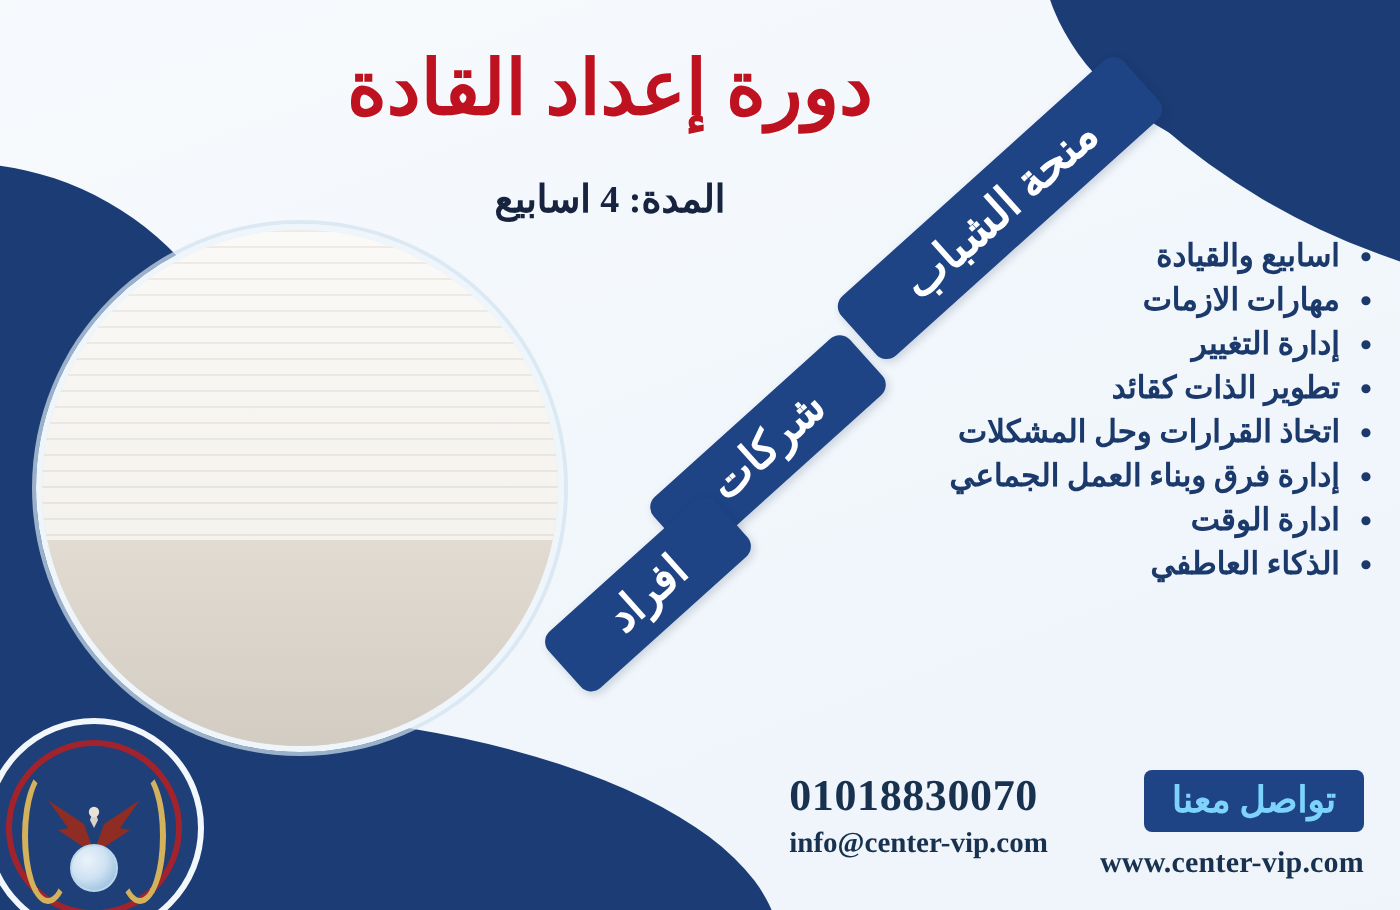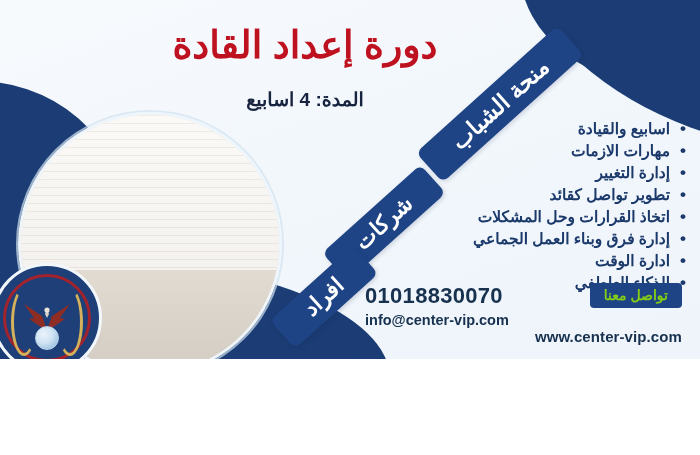--- a/index.html
+++ b/index.html
@@ -3,24 +3,24 @@
 <meta charset="utf-8">
 <style>
   html, body {
     margin: 0;
     padding: 0;
     background: #ffffff;
   }
   #poster {
     position: relative;
     width: 700px;
-    height: 359px;
+    height: 455px;
     overflow: hidden;
     background: linear-gradient(160deg, #f7fafd 0%, #f2f7fc 45%, #eef4fa 100%);
-    font-family: Liberation Sans, sans-serif;
+    font-family: Liberation Serif, serif;
     direction: rtl;
   }
 
   
   .shape-top-right {
     position: absolute;
     top: -150px;
     right: -120px;
     width: 340px;
     height: 300px;
@@ -224,26 +224,26 @@
     bottom: 14px;
     display: flex;
     align-items: flex-start;
     gap: 26px;
     direction: rtl;
   }
   .foot-col-right { text-align: right; }
   .contact-btn {
     display: inline-block;
     background: #1e4485;
-    color: #84cc16;
-    font-size: 14px;
+    color: #7dd3fc;
+    font-size: 18px;
     font-weight: 700;
     padding: 4px 14px 5px;
     border-radius: 4px;
-    margin-bottom: 20px;
+    margin-bottom: 8px;
   }
   .website {
     font-size: 15px;
     font-weight: 700;
     color: #17314f;
     letter-spacing: .1px;
     direction: ltr;
   }
   .foot-col-left { text-align: left; direction: ltr; }
   .phone {
@@ -318,21 +318,21 @@
   <div class="subline">المدة:  4 اسابيع</div>
 
   <div class="ribbon ribbon-1">منحة الشباب</div>
   <div class="ribbon ribbon-2">شركات</div>
   <div class="ribbon ribbon-3">افراد</div>
 
   <ul class="course-list">
     <li>اسابيع والقيادة</li>
     <li>مهارات الازمات</li>
     <li>إدارة التغيير</li>
-    <li>تطوير تواصل كقائد</li>
+    <li>تطوير الذات كقائد</li>
     <li>اتخاذ القرارات وحل المشكلات</li>
     <li>إدارة فرق وبناء العمل الجماعي</li>
     <li>ادارة الوقت</li>
     <li>الذكاء العاطفي</li>
   </ul>
 
   <div class="footer">
     <div class="foot-col-right">
       <div class="contact-btn">تواصل معنا</div>
       <div class="website">www.center-vip.com</div>

